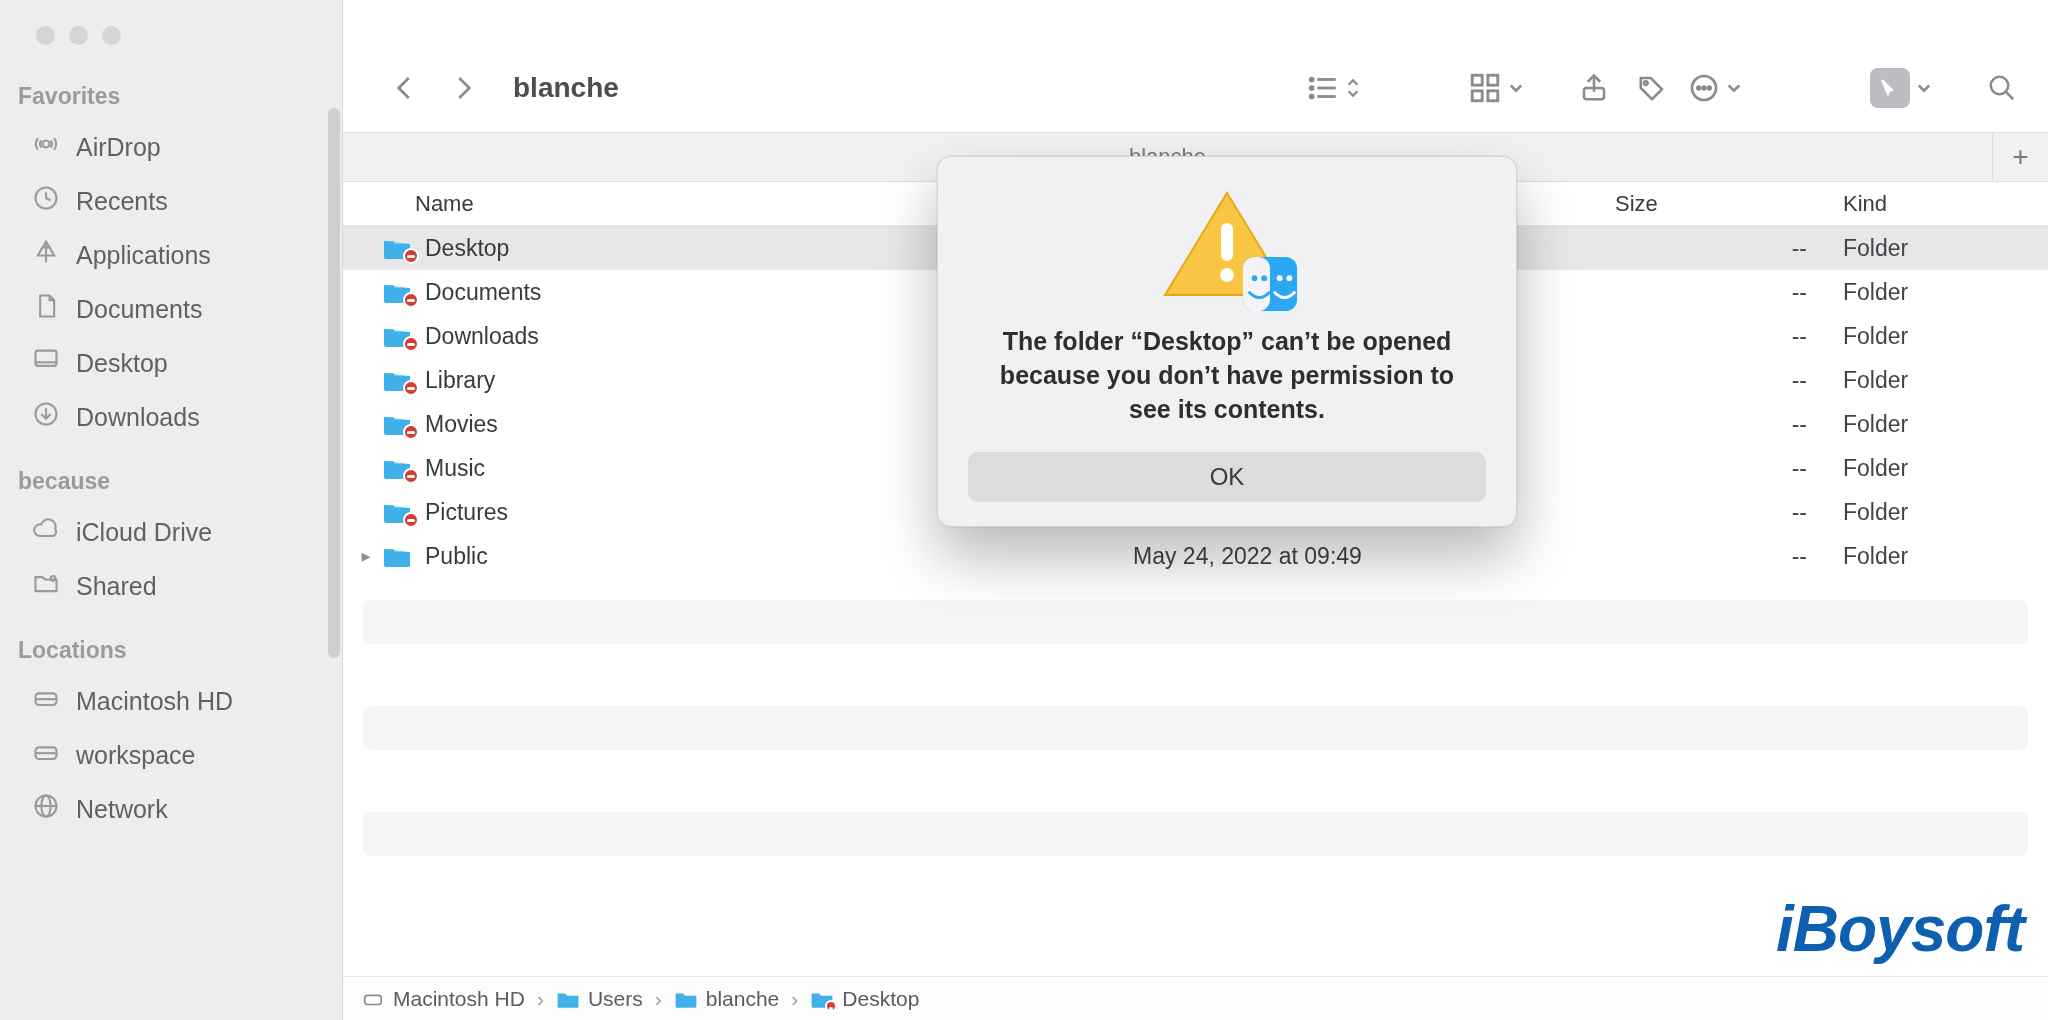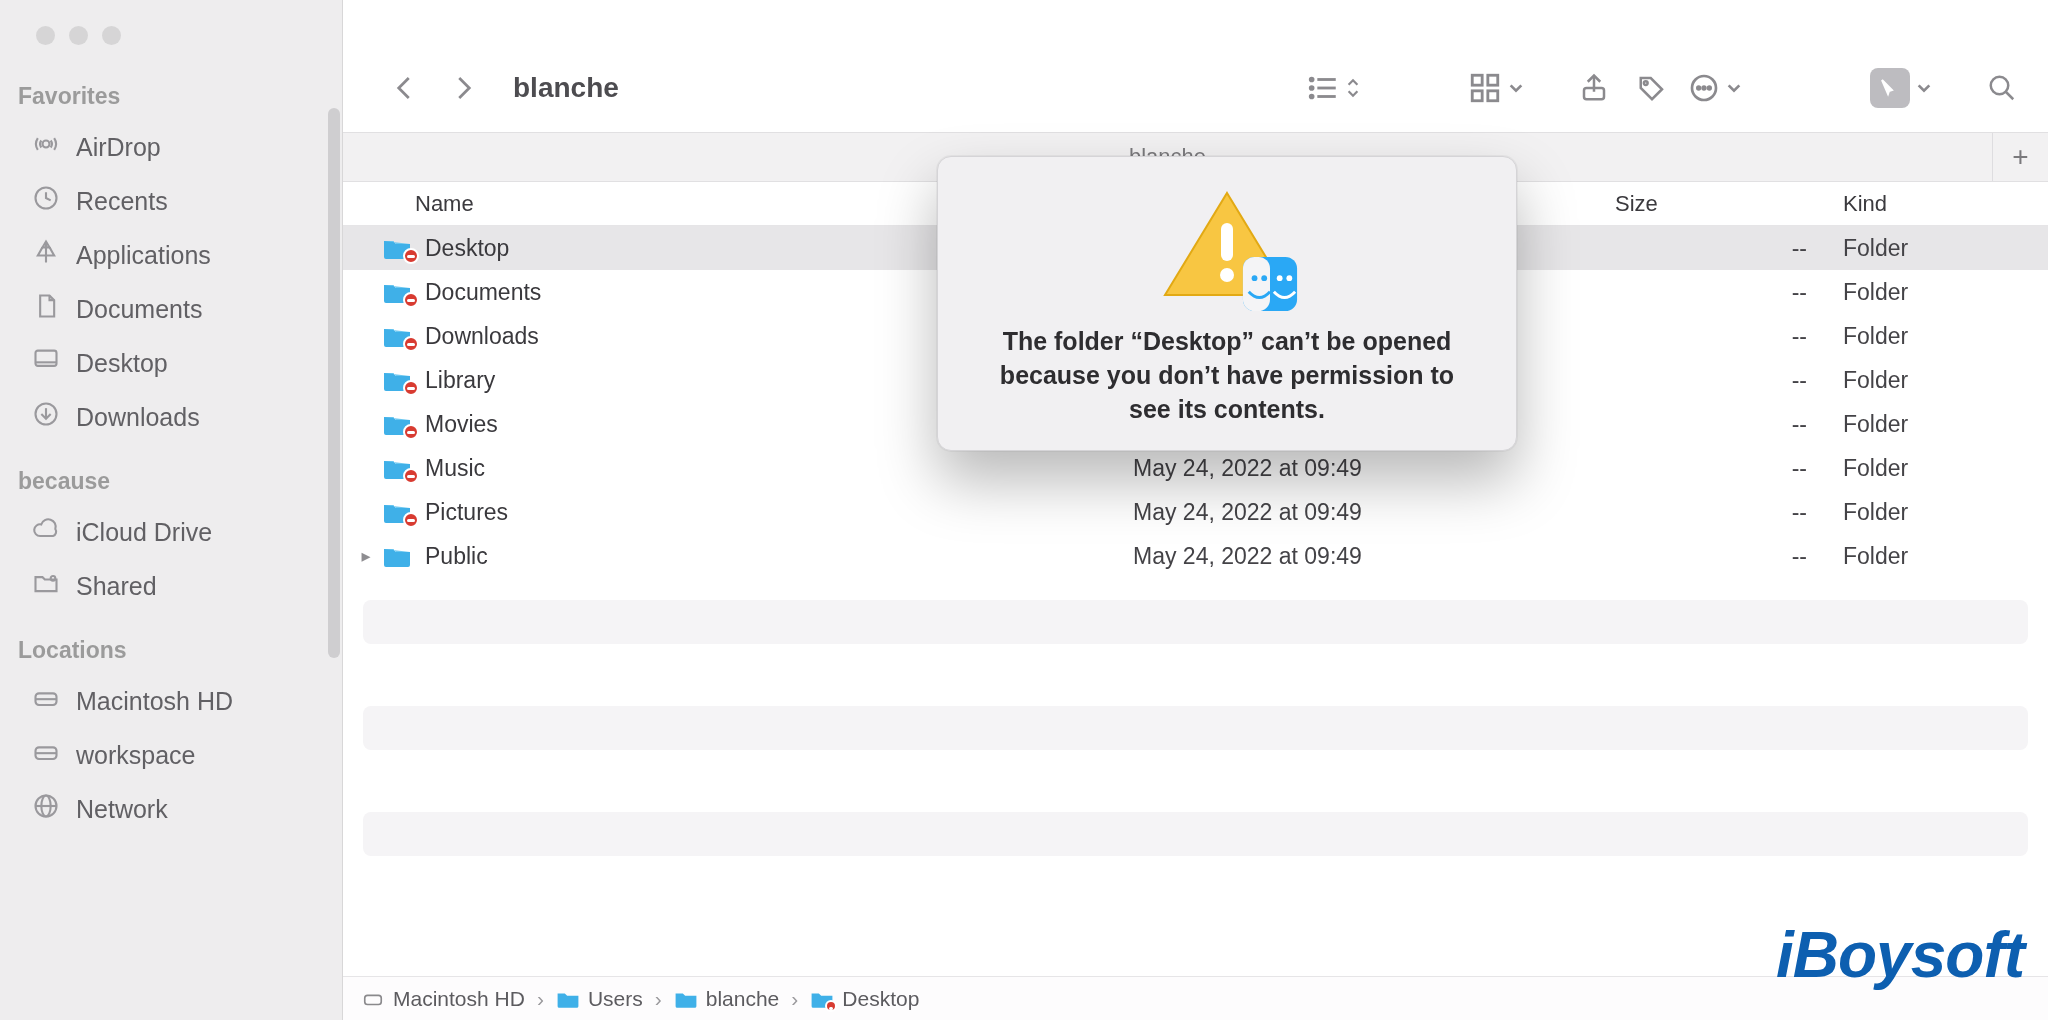--- a/index.html
+++ b/index.html
@@ -47,21 +47,21 @@
   
   .pathbar{ position:absolute; left:0; right:0; bottom:0; height:44px; border-top:1px solid #e6e5e7; background:#fdfcfd; display:flex; align-items:center; gap:10px; padding-left:18px; font-size:21px; color:#5c5b5f;}
   .pathbar .sep{ color:#9a999c; padding:0 2px;}
   .pb-ic{ width:24px; height:24px; display:inline-flex; align-items:center; justify-content:center;}
   
   .dialog{ position:absolute; left:594px; top:112px; width:580px; background:#f1f0f2; border:1px solid #d5d4d7; border-radius:14px; box-shadow:0 30px 60px rgba(0,0,0,0.28), 0 0 0 1px rgba(0,0,0,0.04); padding:30px 30px 24px 30px; display:flex; flex-direction:column; align-items:center; z-index:50;}
   .dialog .warn{ width:140px; height:120px; position:relative; margin-bottom:18px;}
   .dialog .msg{ text-align:center; font-size:25px; font-weight:700; color:#2e2d30; line-height:1.35; padding:0 8px;}
   .dialog .ok{ margin-top:26px; width:100%; height:50px; border:none; border-radius:10px; background:#dcdbdd; font-size:24px; color:#3a393c; font-weight:500;}
   
-  .watermark{ position:absolute; right:24px; bottom:28px; font-size:64px; font-weight:800; font-style:italic; color:#0d5fb0; letter-spacing:-1px; z-index:60;}
+  .watermark{ position:absolute; right:24px; bottom:54px; font-size:64px; font-weight:800; font-style:italic; color:#0d5fb0; letter-spacing:-1px; z-index:60;}
   
   .mini-folder{ width:30px; height:24px;}
   .no-entry{ position:absolute; right:-4px; bottom:-4px; width:16px; height:16px; background:#d83b31; border-radius:50%; border:2px solid #fff;}
   .no-entry::after{content:""; position:absolute; left:2px; right:2px; top:5px; height:3px; background:#fff; border-radius:2px;}
 </style>
 </head>
 <body>
 
 <div class="window">
 
@@ -460,17 +460,18 @@
           <rect x="2" y="2" width="28" height="56" rx="12" fill="#f4f4f6"></rect>
           <circle cx="40" cy="24" r="3" fill="#fff"></circle>
             <circle cx="50" cy="24" r="3" fill="#fff"></circle>
           <path d="M34 38 q11 12 22 0" stroke="#fff" stroke-width="3" fill="none"></path>
           <circle cx="14" cy="24" r="3" fill="#2aa8f5"></circle>
             <circle cx="24" cy="24" r="3" fill="#2aa8f5"></circle>
           <path d="M8 38 q11 12 22 0" stroke="#2aa8f5" stroke-width="3" fill="none"></path>
         </svg>
       </div>
       <div class="msg">The folder “Desktop” can’t be opened because you don’t have permission to see its contents.</div>
+      <button class="ok">OK</button>
     </div>
 
     <div class="watermark">iBoysoft</div>
   </div>
 </div>
 
 </body></html>

